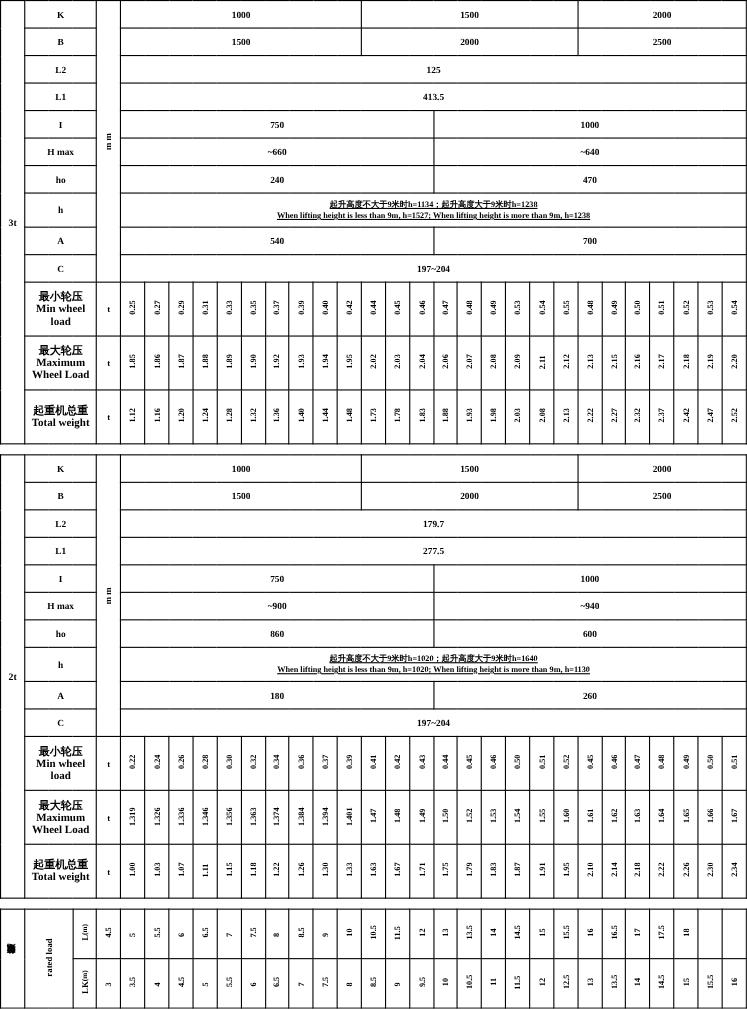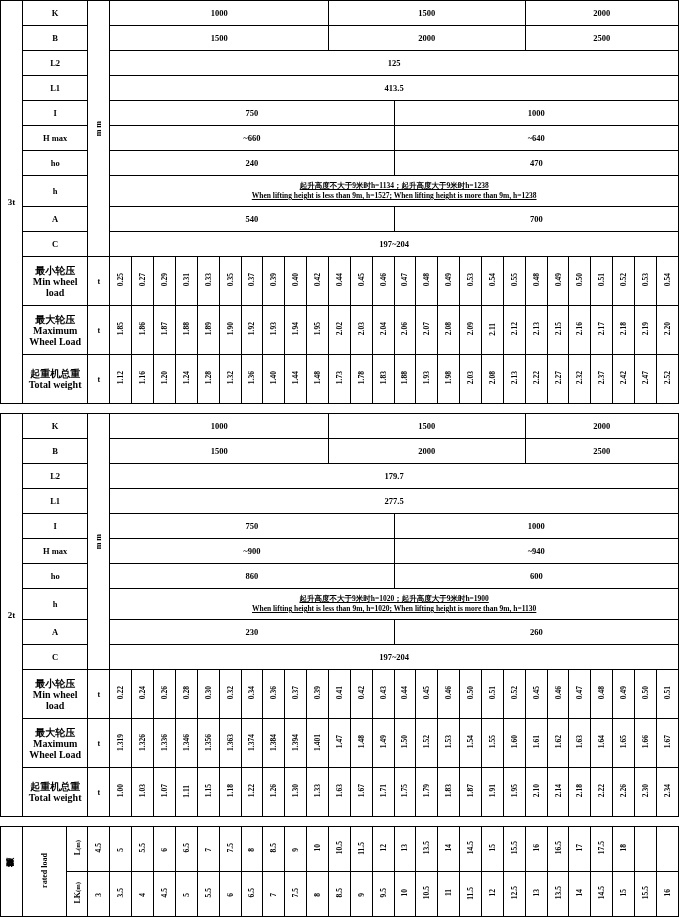--- a/index.html
+++ b/index.html
@@ -245,27 +245,27 @@
           <td class="val" colspan="13">~940</td>
         </tr>
         <tr>
           <td class="lbl" colspan="3" style="height: 24px;">ho</td>
           <td class="val" colspan="13">860</td>
           <td class="val" colspan="13">600</td>
         </tr>
         <tr>
           <td class="lbl" colspan="3" style="height: 24px;">h</td>
           <td class="hline" colspan="26" style="height: 30px;">
-            <div>起升高度不大于9米时h=1020；起升高度大于9米时h=1900</div>
+            <div>起升高度不大于9米时h=1020；起升高度大于9米时h=1640</div>
             <div>When lifting height is less than 9m, h=1020; When lifting height is more than 9m, h=1130</div>
           </td>
         </tr>
         <tr>
           <td class="lbl" colspan="3" style="height: 24px;">A</td>
-          <td class="val" colspan="13">230</td>
+          <td class="val" colspan="13">180</td>
           <td class="val" colspan="13">260</td>
         </tr>
         <tr>
           <td class="lbl" colspan="3" style="height: 24px;">C</td>
           <td class="val" colspan="26">197~204</td>
         </tr>
         <tr>
           <td colspan="3" style="height: 48px;">
             <div class="lbl-sm">最小轮压</div>
             <div class="lbl-sm">Min wheel load</div>

